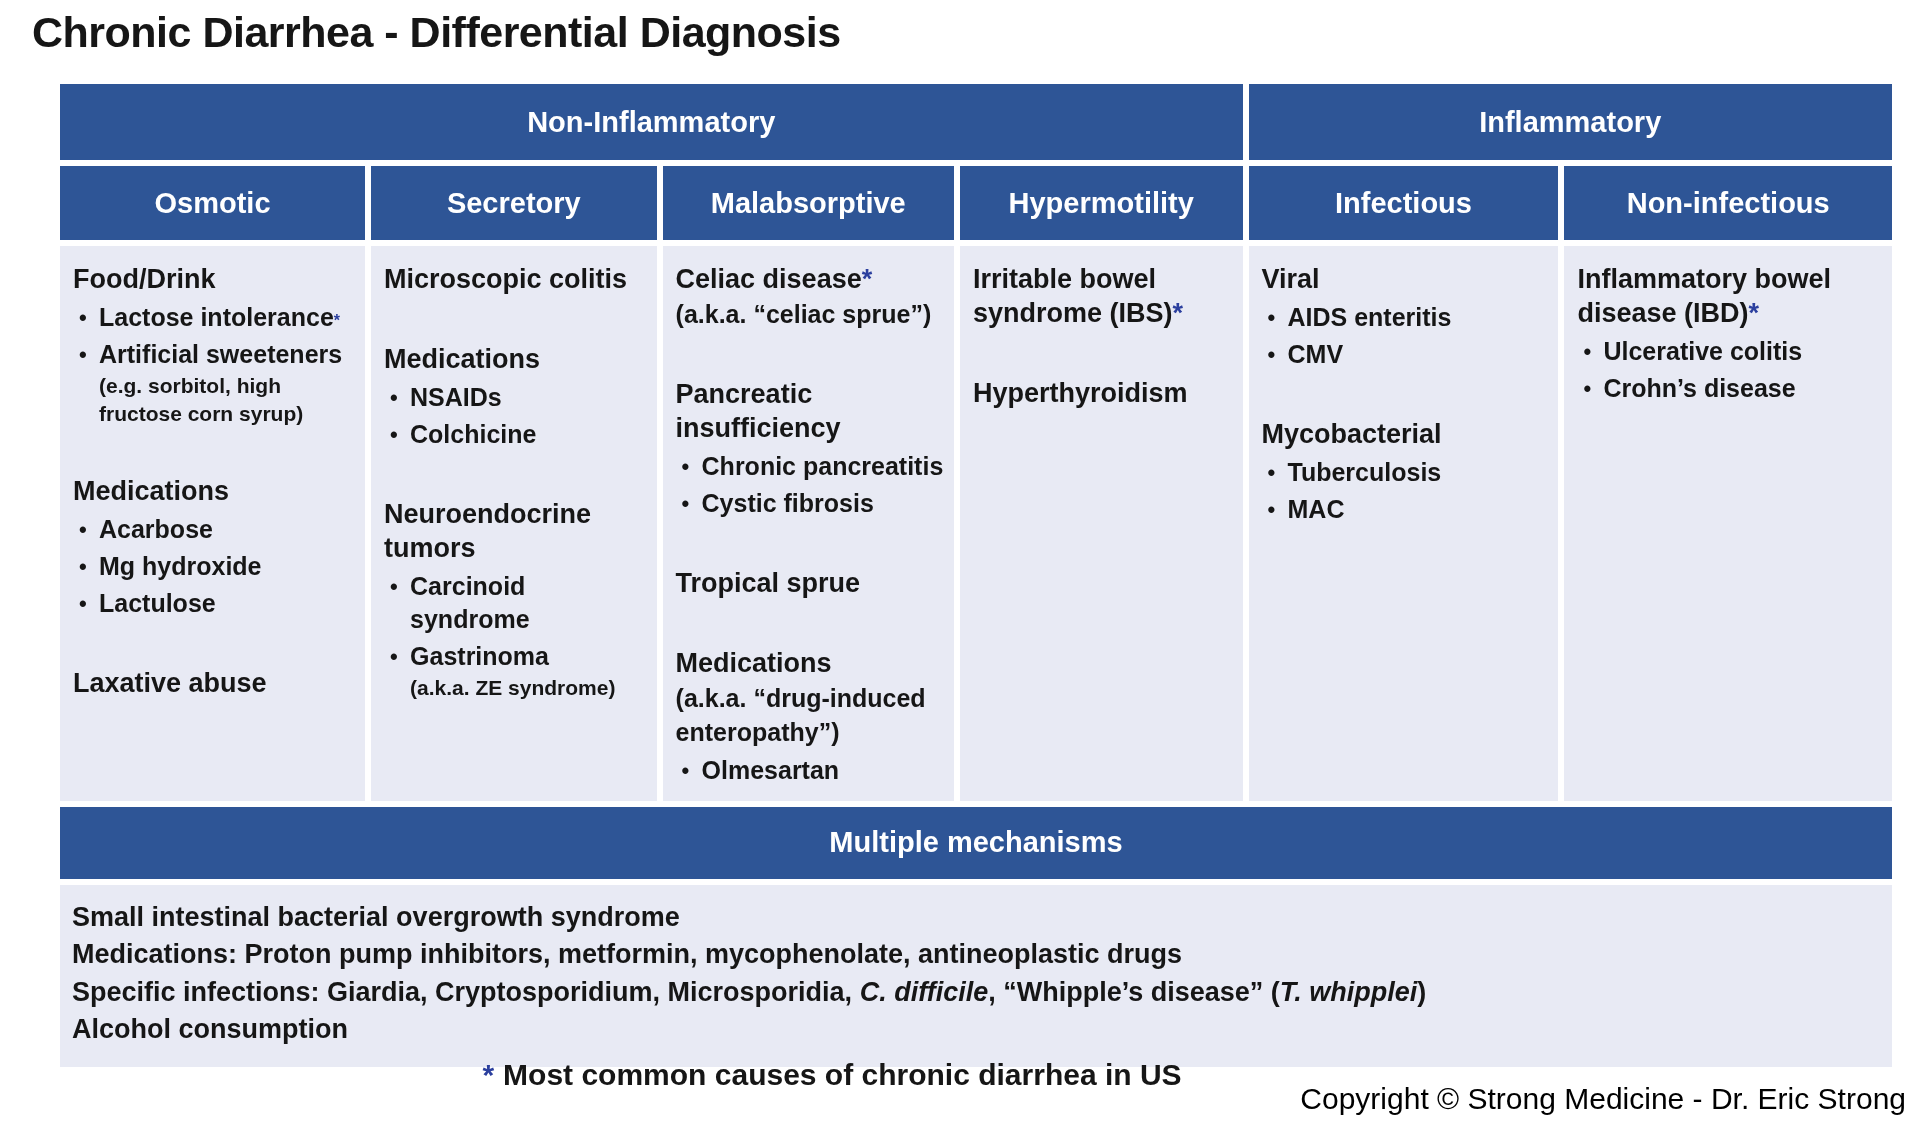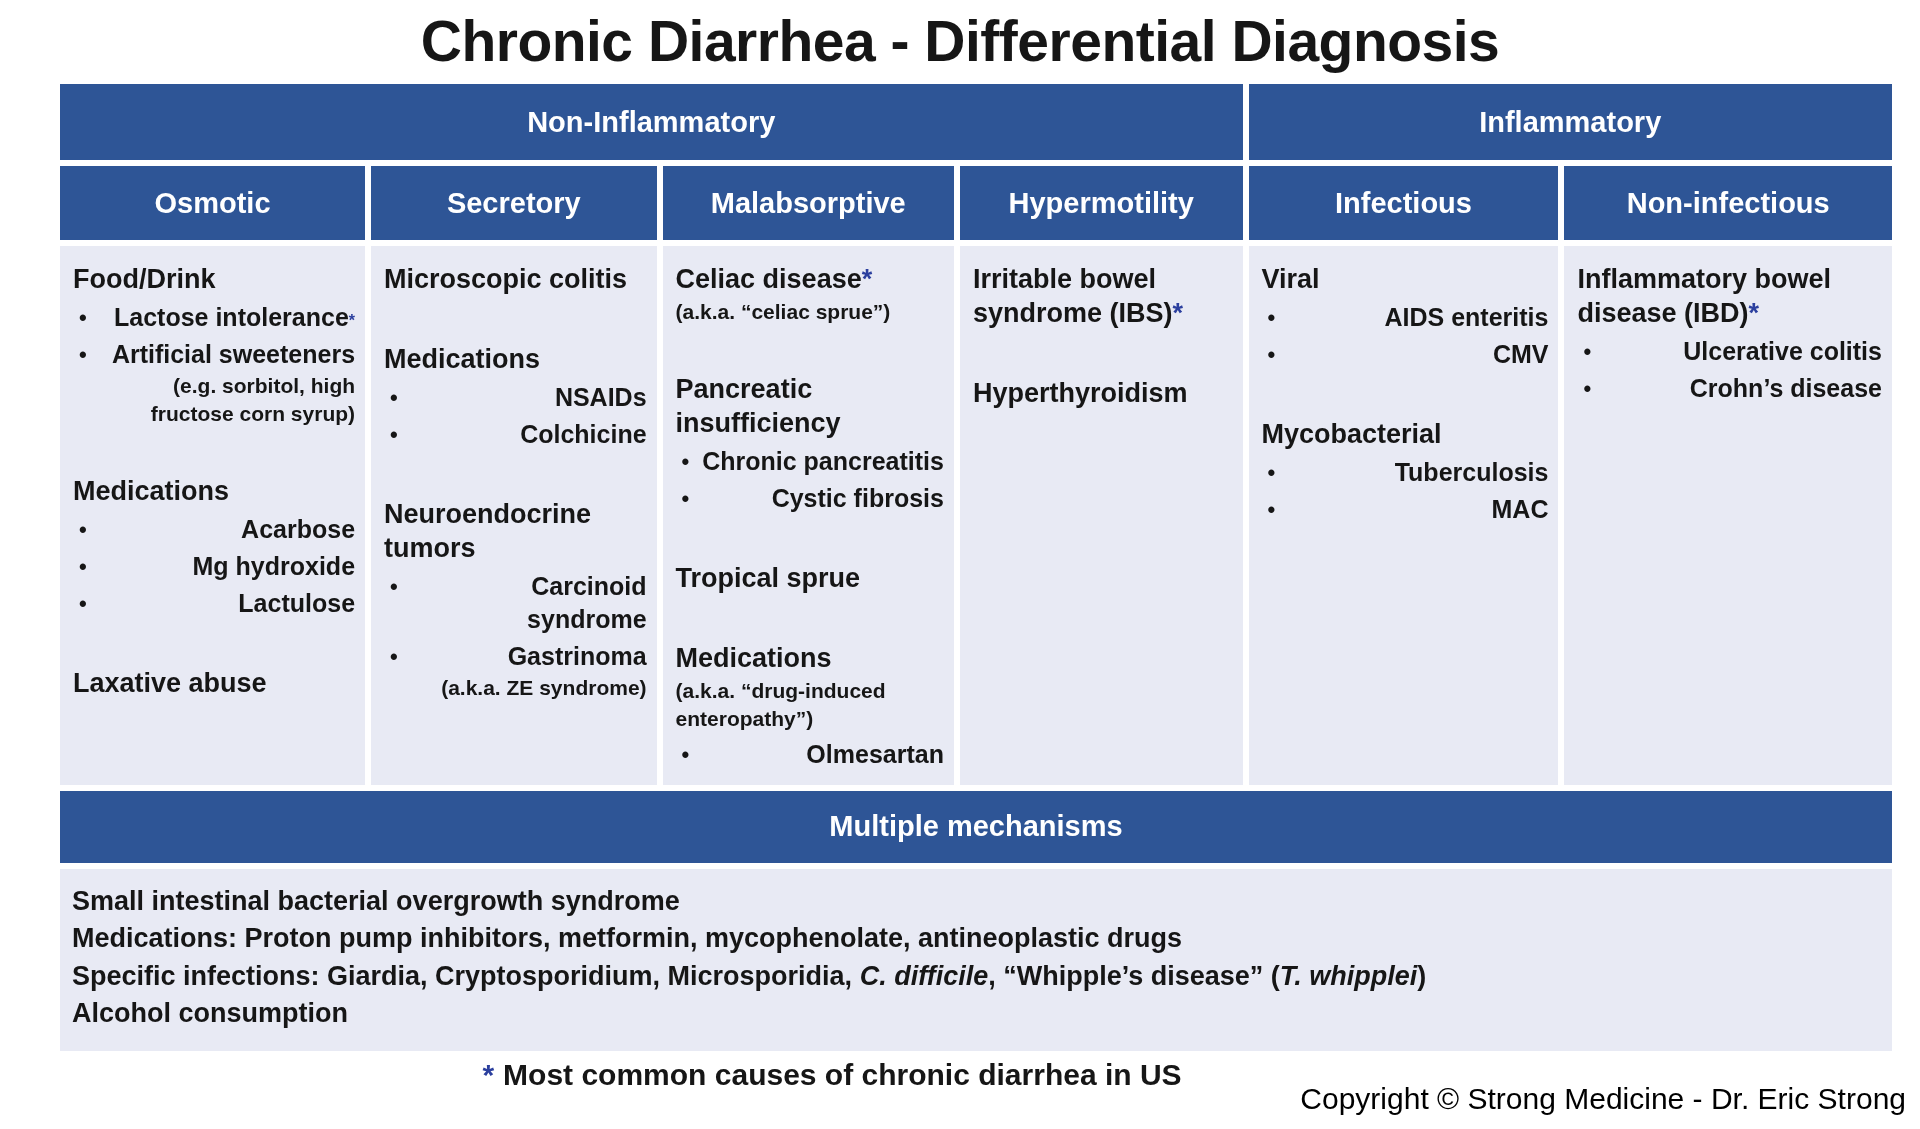--- a/index.html
+++ b/index.html
@@ -5,45 +5,45 @@
   :root{
     --blue:#2E5596;
     --cellbg:#E8EAF4;
     --ast:#2B3F9E;
     --ink:#161616;
   }
   *{ margin:0; padding:0; box-sizing:border-box; }
   html,body{ width:1920px; height:1129px; background:#ffffff; overflow:hidden;
     font-family:"Liberation Sans","DejaVu Sans",sans-serif; color:var(--ink); }
 
-  .title{ position:absolute; left:0; top:8px; width:1920px; text-align:center;
-    font-size:57px; font-weight:bold; letter-spacing:-0.5px; }
+  .title{ position:absolute; left:0; top:8px; width:1920px; 
+    font-size:43px; font-weight:bold; letter-spacing:-0.5px;padding-left:32px; }
 
   .grid{ position:absolute; left:28px; top:84px; width:1864px;
     display:grid; gap:6px; background:#ffffff;
     grid-template-columns:312fr 292fr 298fr 289fr 317fr 335fr;
     grid-template-rows:76px 74px minmax(500px,auto) 72px auto;padding-left:32px; }
 
   .cell{ background:var(--cellbg); }
   .cell.blue{ background:var(--blue); color:#ffffff; display:flex;
     align-items:center; justify-content:center; font-weight:bold; font-size:29px; }
   .span-non{ grid-column:1 / span 4; }
   .span-inf{ grid-column:5 / span 2; }
   .span-all{ grid-column:1 / -1; }
 
   .cell.body{ padding:16px 10px 14px 13px; }
 
   .block{ margin-top:46px; }
   .block:first-child{ margin-top:0; }
   .heading{ font-size:27px; font-weight:bold; line-height:1.26; }
-  .note{ font-size:21px; font-weight:bold; line-height:1.33; margin-top:2px; }
+  .note{ font-size:25px; font-weight:bold; line-height:1.33; margin-top:2px; }
   ul.bullets{ list-style:none; margin-top:5px; }
   li.bullet{ display:flex; margin-top:4px; }
   .dot{ width:20px; flex:0 0 20px; margin-left:6px; font-size:22px; font-weight:bold; line-height:1.5; }
-  .b-body{ flex:1;text-align:right; }
+  .b-body{ flex:1; }
   .b-text{ font-size:25px; font-weight:bold; line-height:1.32; }
   .b-note{ font-size:21px; font-weight:bold; line-height:1.33; margin-top:1px; }
   .ast{ color:var(--ast); font-weight:bold; }
 
   .mm-cell{ padding:14px 14px 18px 12px; }
   .mm-line{ font-size:27px; font-weight:bold; line-height:1.39; }
   .ital{ font-style:italic; }
 
   .footnote{ position:absolute; left:0; top:1058px; width:1664px; text-align:center;
     font-size:30px; font-weight:bold; }

